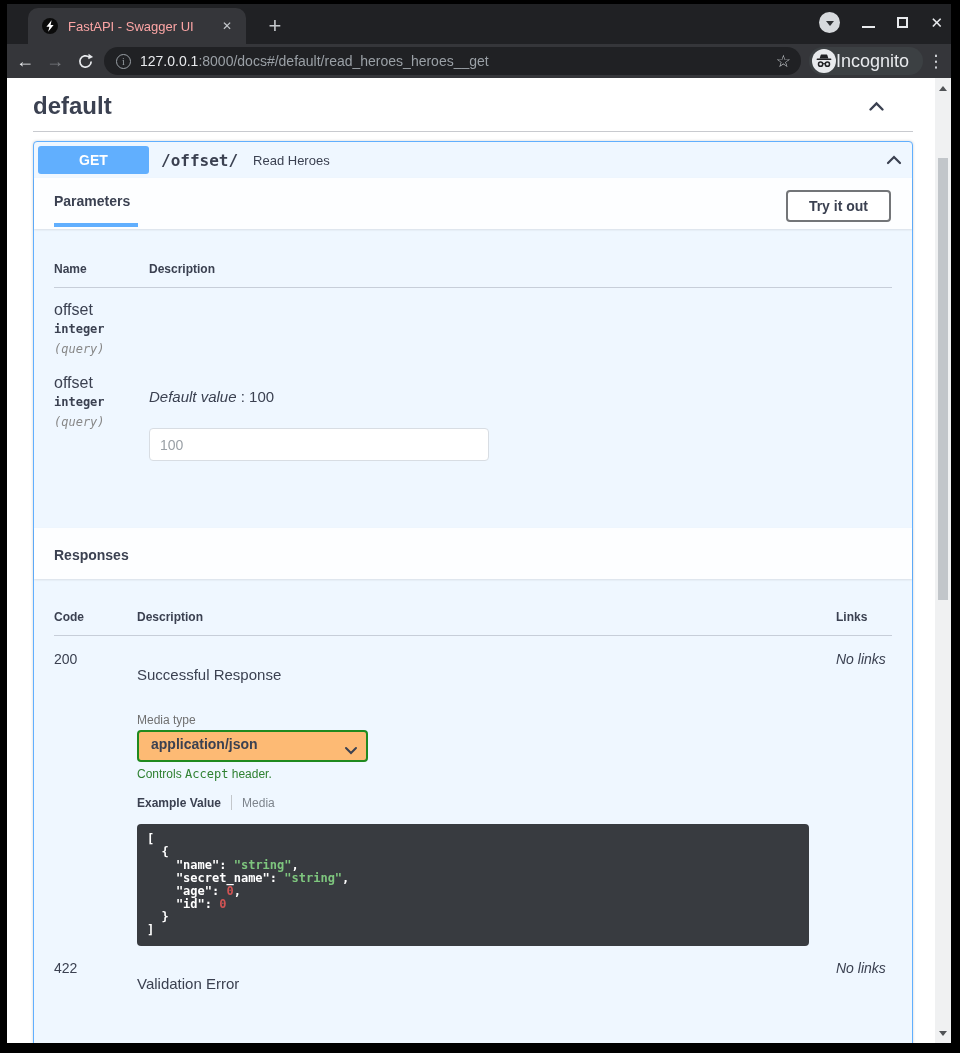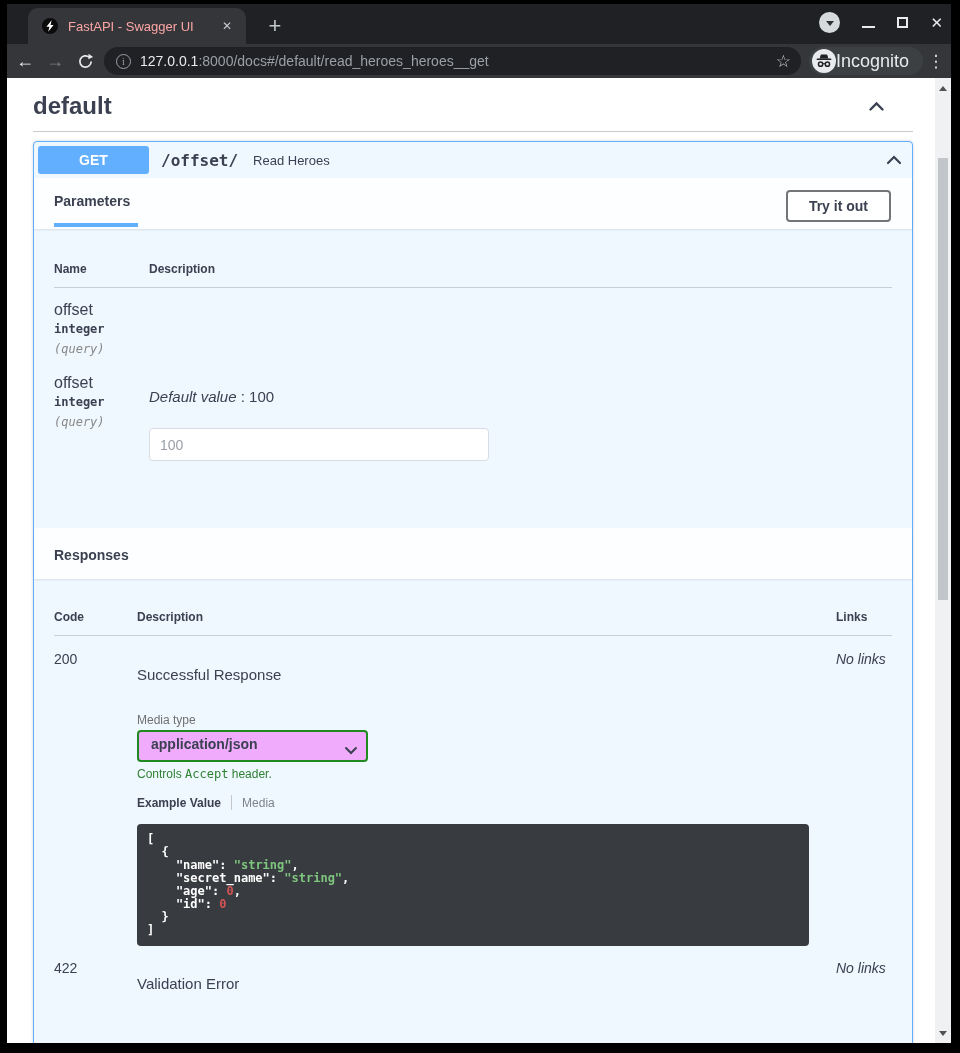--- a/index.html
+++ b/index.html
@@ -87,21 +87,21 @@
 
   .resp-wrap{padding:31px 20px 60px;}
   .resp-row{display:flex;padding-top:15px;}
   .r-code{width:83px;font-size:14px;color:var(--ink);}
   .r-desc{flex:1;}
   .r-desc .r-title{margin-top:15px;font-size:15px;color:var(--ink);}
   .r-links{width:56px;font-size:14px;font-style:italic;color:var(--ink);}
 
   .mt-label{margin-top:30px;font-size:12px;color:#707070;}
   .mt-select-wrap{position:relative;margin-top:3px;width:231px;}
-  .mt-select{width:231px;height:32px;border:2px solid var(--green-border);border-radius:4px;background:#f0abfc;
+  .mt-select{width:231px;height:32px;border:2px solid var(--green-border);border-radius:4px;background:#fdba74;
              font-size:14px;font-weight:bold;color:var(--ink);padding:0 30px 4px 12px;
              -webkit-appearance:none;appearance:none;font-family:"Liberation Sans",sans-serif;}
   .mt-select-wrap .dchev{position:absolute;right:10px;top:11px;pointer-events:none;}
   .mt-note{margin-top:5px;font-size:12px;color:var(--green-text);}
   .mt-note code{font-family:"DejaVu Sans Mono",monospace;font-size:12px;}
 
   .ex-tabs{margin-top:14px;display:flex;align-items:center;font-size:12px;}
   .ex-tab-active{font-weight:bold;color:var(--ink);}
   .ex-sep{width:1px;height:15px;background:#c3c7cb;margin:0 10px;}
   .ex-tab{color:#7d848c;}

